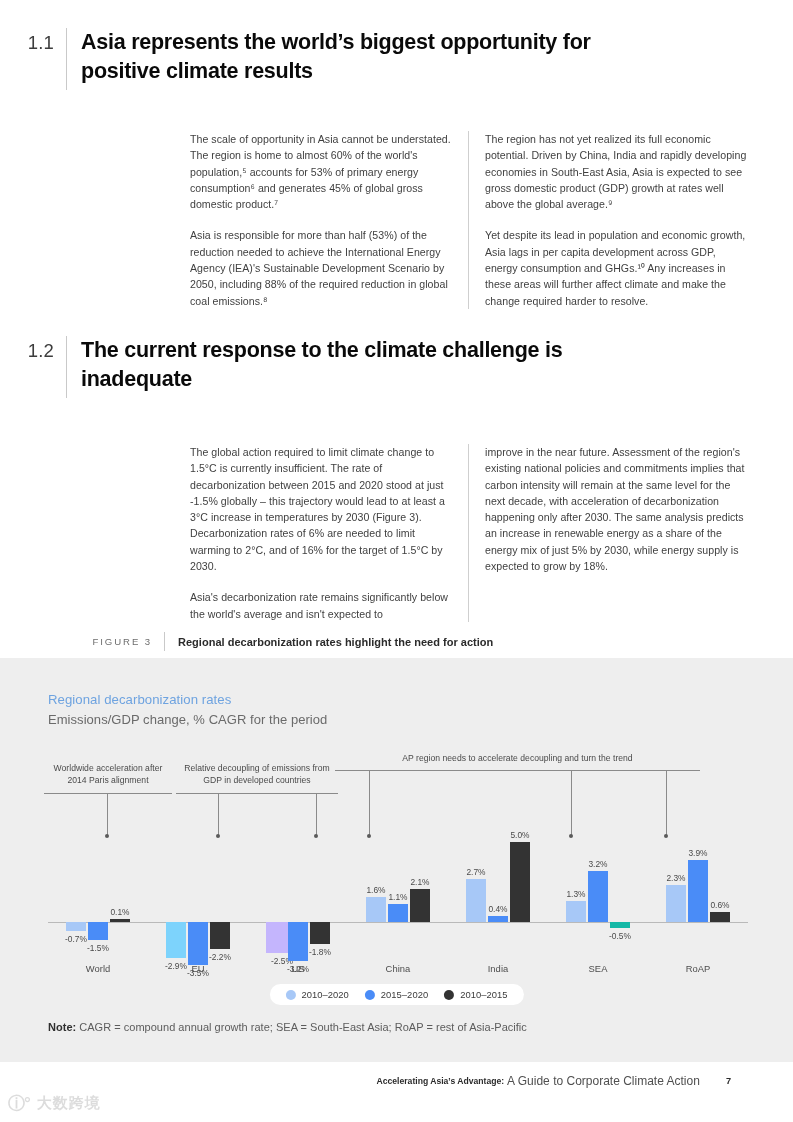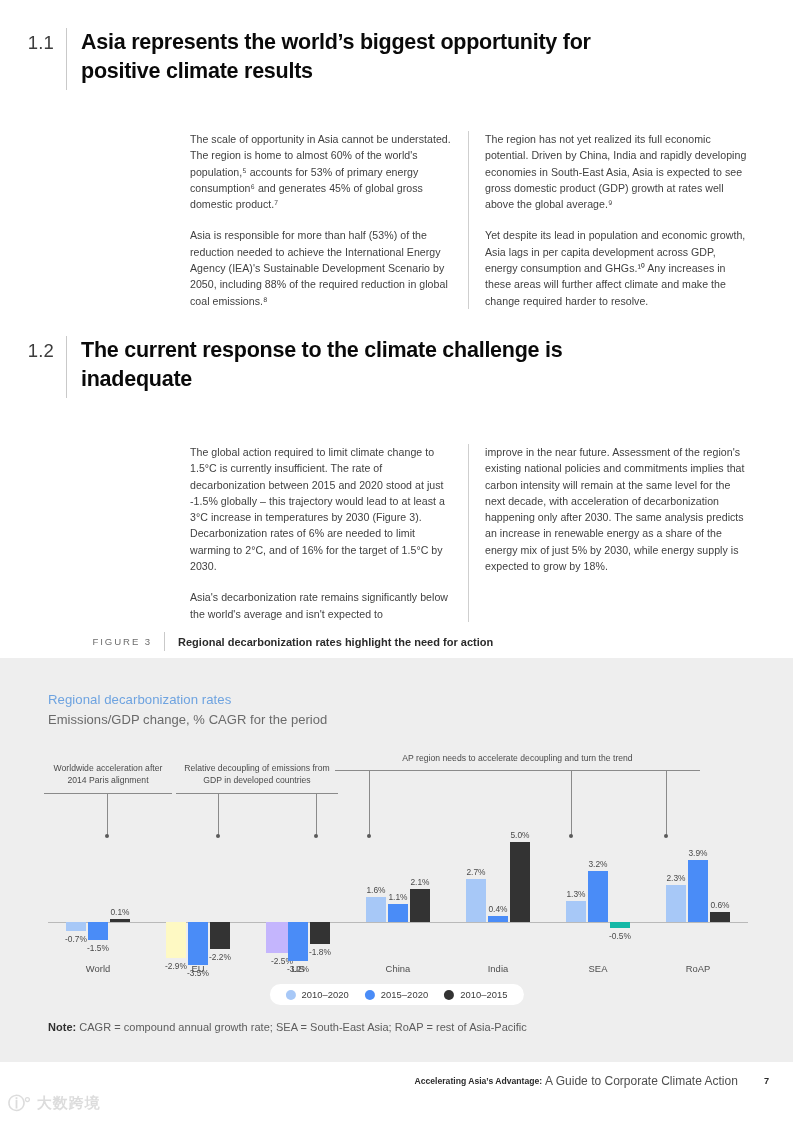--- a/index.html
+++ b/index.html
@@ -104,21 +104,21 @@
   .lg-text{font-size:9.4px;color:#3b3b3b;letter-spacing:.05px;}
 
   .notes{position:absolute;left:48px;top:362px;width:700px;}
   .note-line{font-size:11px;color:#5c5c5c;line-height:15px;letter-spacing:.02px;}
   .note-line b{color:#2f2f2f;font-weight:700;}
 
   
   .footer{
     position:absolute;left:0;top:1074px;width:793px;
     display:flex;justify-content:flex-end;align-items:center;
-    padding-right:24px;box-sizing:border-box;
+    padding-right:62px;box-sizing:border-box;
   }
   .f-bold{font-size:8.6px;font-weight:700;color:#2b2b2b;}
   .f-reg{font-size:12px;color:#4f4f4f;margin-left:3px;}
   .f-page{font-size:9.2px;font-weight:700;color:#2b2b2b;margin-left:26px;}
 
   
   .watermark{
     position:absolute;left:8px;top:1092px;
     display:flex;align-items:center;gap:7px;opacity:.30;
   }
@@ -212,21 +212,21 @@
       <div id="bars">
           <div class="bar" style="left: 18px; width: 20px; background: rgb(167, 200, 247); bottom: 15.39px; height: 8.61px;">
             <span class="lbl" style="bottom: -13px;">-0.7%</span>
           </div>
           <div class="bar" style="left: 40px; width: 20px; background: rgb(74, 140, 247); bottom: 5.55px; height: 18.45px;">
             <span class="lbl" style="bottom: -13px;">-1.5%</span>
           </div>
           <div class="bar" style="left: 62px; width: 20px; background: rgb(51, 51, 51); bottom: 24px; height: 3px;">
             <span class="lbl" style="bottom: 5px;">0.1%</span>
           </div>
-          <div class="bar" style="left: 118px; width: 20px; background: #fef9c3; bottom: -11.67px; height: 35.67px;">
+          <div class="bar" style="left: 118px; width: 20px; background: #7dd3fc; bottom: -11.67px; height: 35.67px;">
             <span class="lbl" style="bottom: -13px;">-2.9%</span>
           </div>
           <div class="bar" style="left: 140px; width: 20px; background: rgb(74, 140, 247); bottom: -19.05px; height: 43.05px;">
             <span class="lbl" style="bottom: -13px;">-3.5%</span>
           </div>
           <div class="bar" style="left: 162px; width: 20px; background: rgb(51, 51, 51); bottom: -3.06px; height: 27.06px;">
             <span class="lbl" style="bottom: -13px;">-2.2%</span>
           </div>
           <div class="bar" style="left: 218px; width: 20px; background: #c4b5fd; bottom: -6.75px; height: 30.75px; padding-left: 12px;">
             <span class="lbl" style="bottom: -13px;">-2.5%</span>

